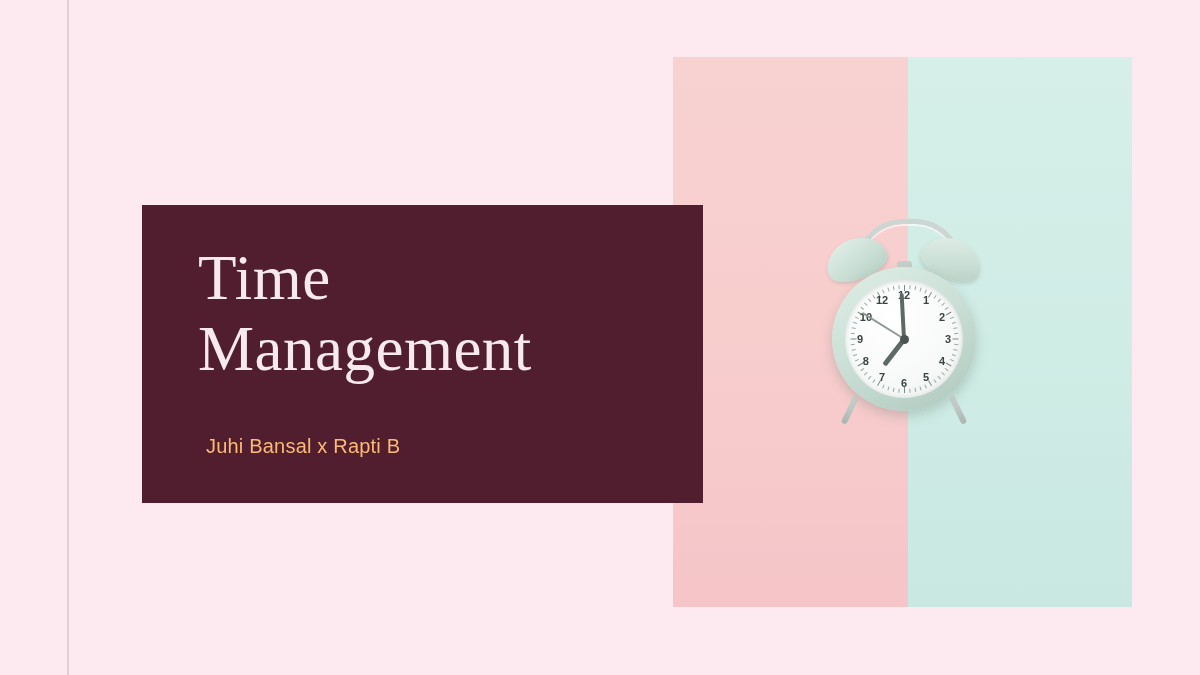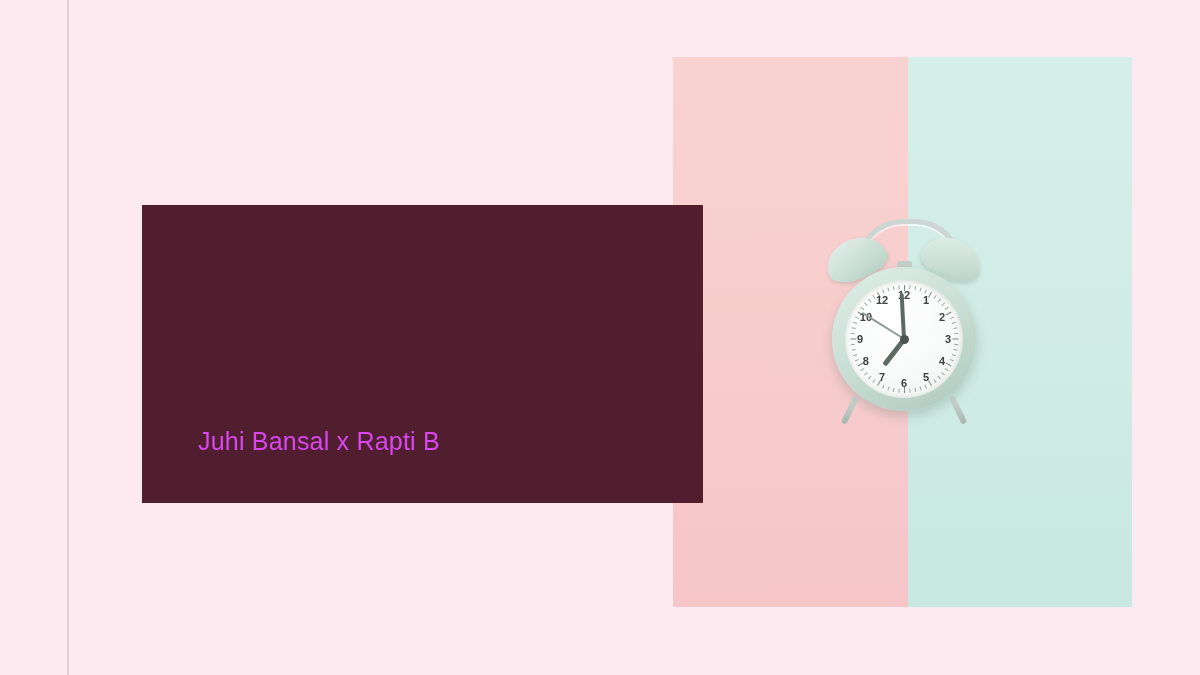--- a/index.html
+++ b/index.html
@@ -216,26 +216,26 @@
     font-size: 63px;
     font-weight: 400;
     line-height: 1.13;
     letter-spacing: 0.5px;
     color: #f7eaee;
   }
   #author {
     position: absolute;
     left: 56px;
     top: 222px;
-    margin: 0;
+    margin: 8px;
     font-family: "Liberation Sans", sans-serif;
-    font-size: 25px;
+    font-size: 20px;
     font-weight: 400;
     letter-spacing: 0.2px;
-    color: #d946ef;
+    color: #fdba74;
   }
 </style>
 </head>
 <body>
 
 <div id="slide">
 
   <div id="margin-rule"></div>
 
   <div id="photo">
@@ -334,16 +334,17 @@
           <div class="hand" id="hand-hour" style="transform: rotate(218deg);"></div>
           <div class="hand" id="hand-minute" style="transform: rotate(357deg);"></div>
           <div class="hand" id="hand-second" style="transform: rotate(302deg);"></div>
           <div id="pin"></div>
         </div>
       </div>
     </div>
   </div>
 
   <div id="title-card">
+    <h1 id="title">Time Management</h1>
     <p id="author">Juhi Bansal x Rapti B</p>
   </div>
 
 </div>
 
 </body></html>

